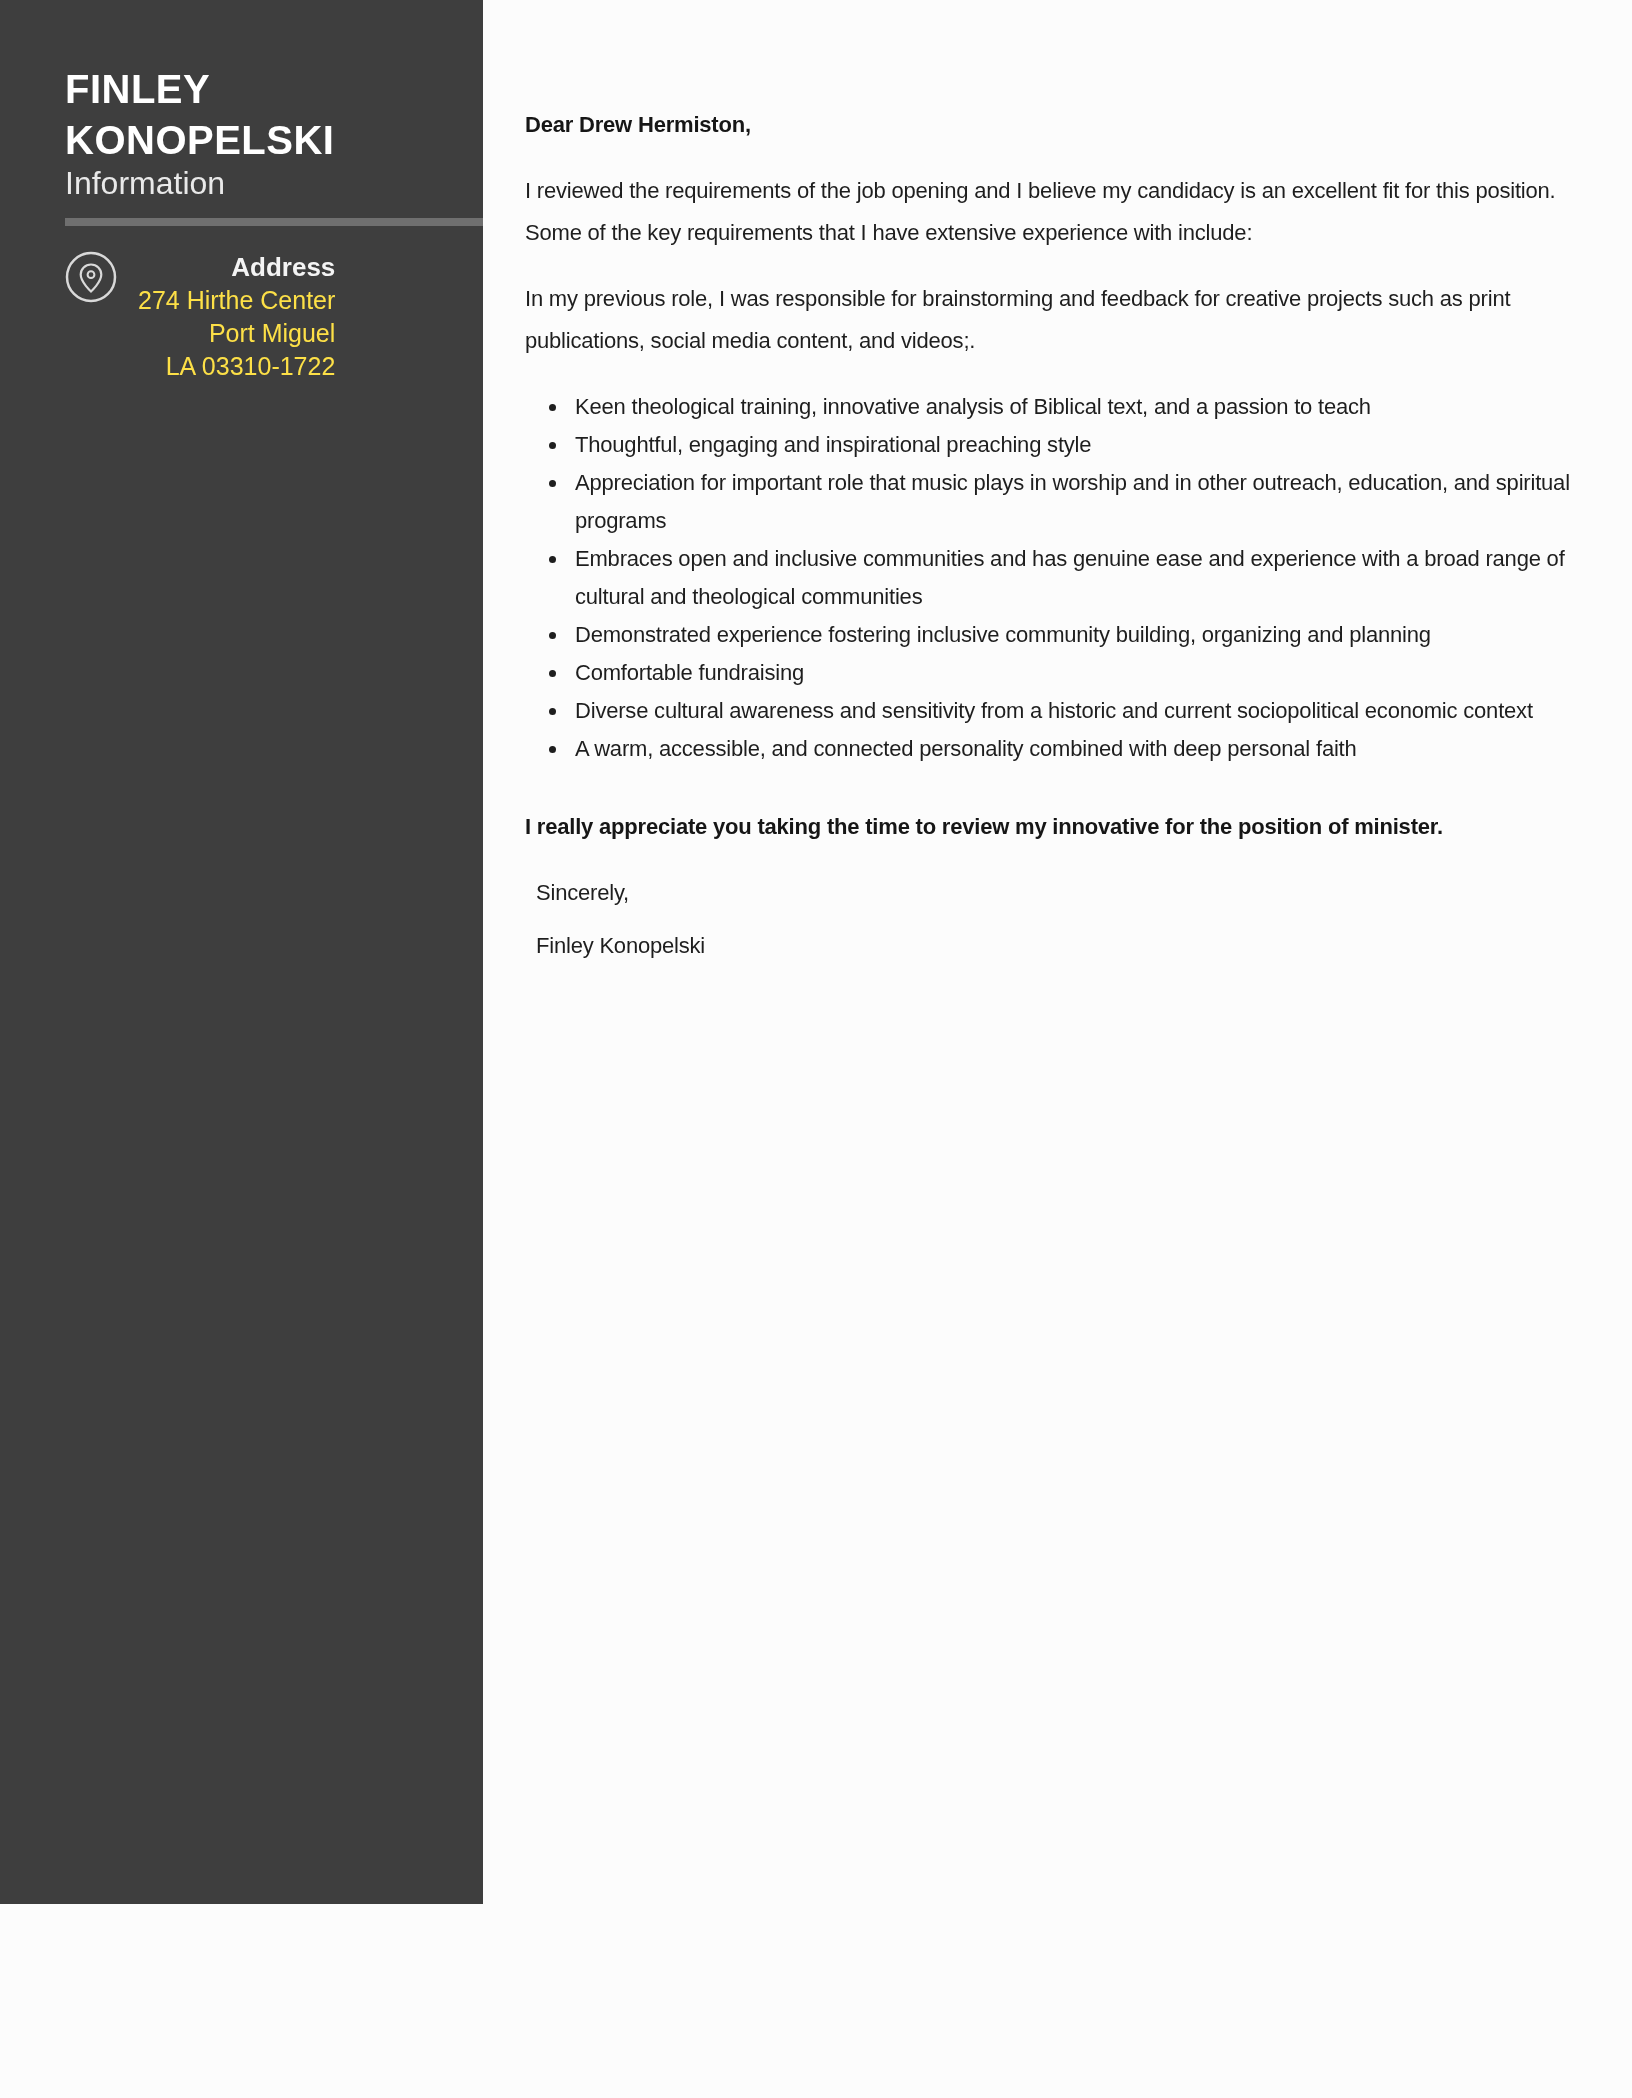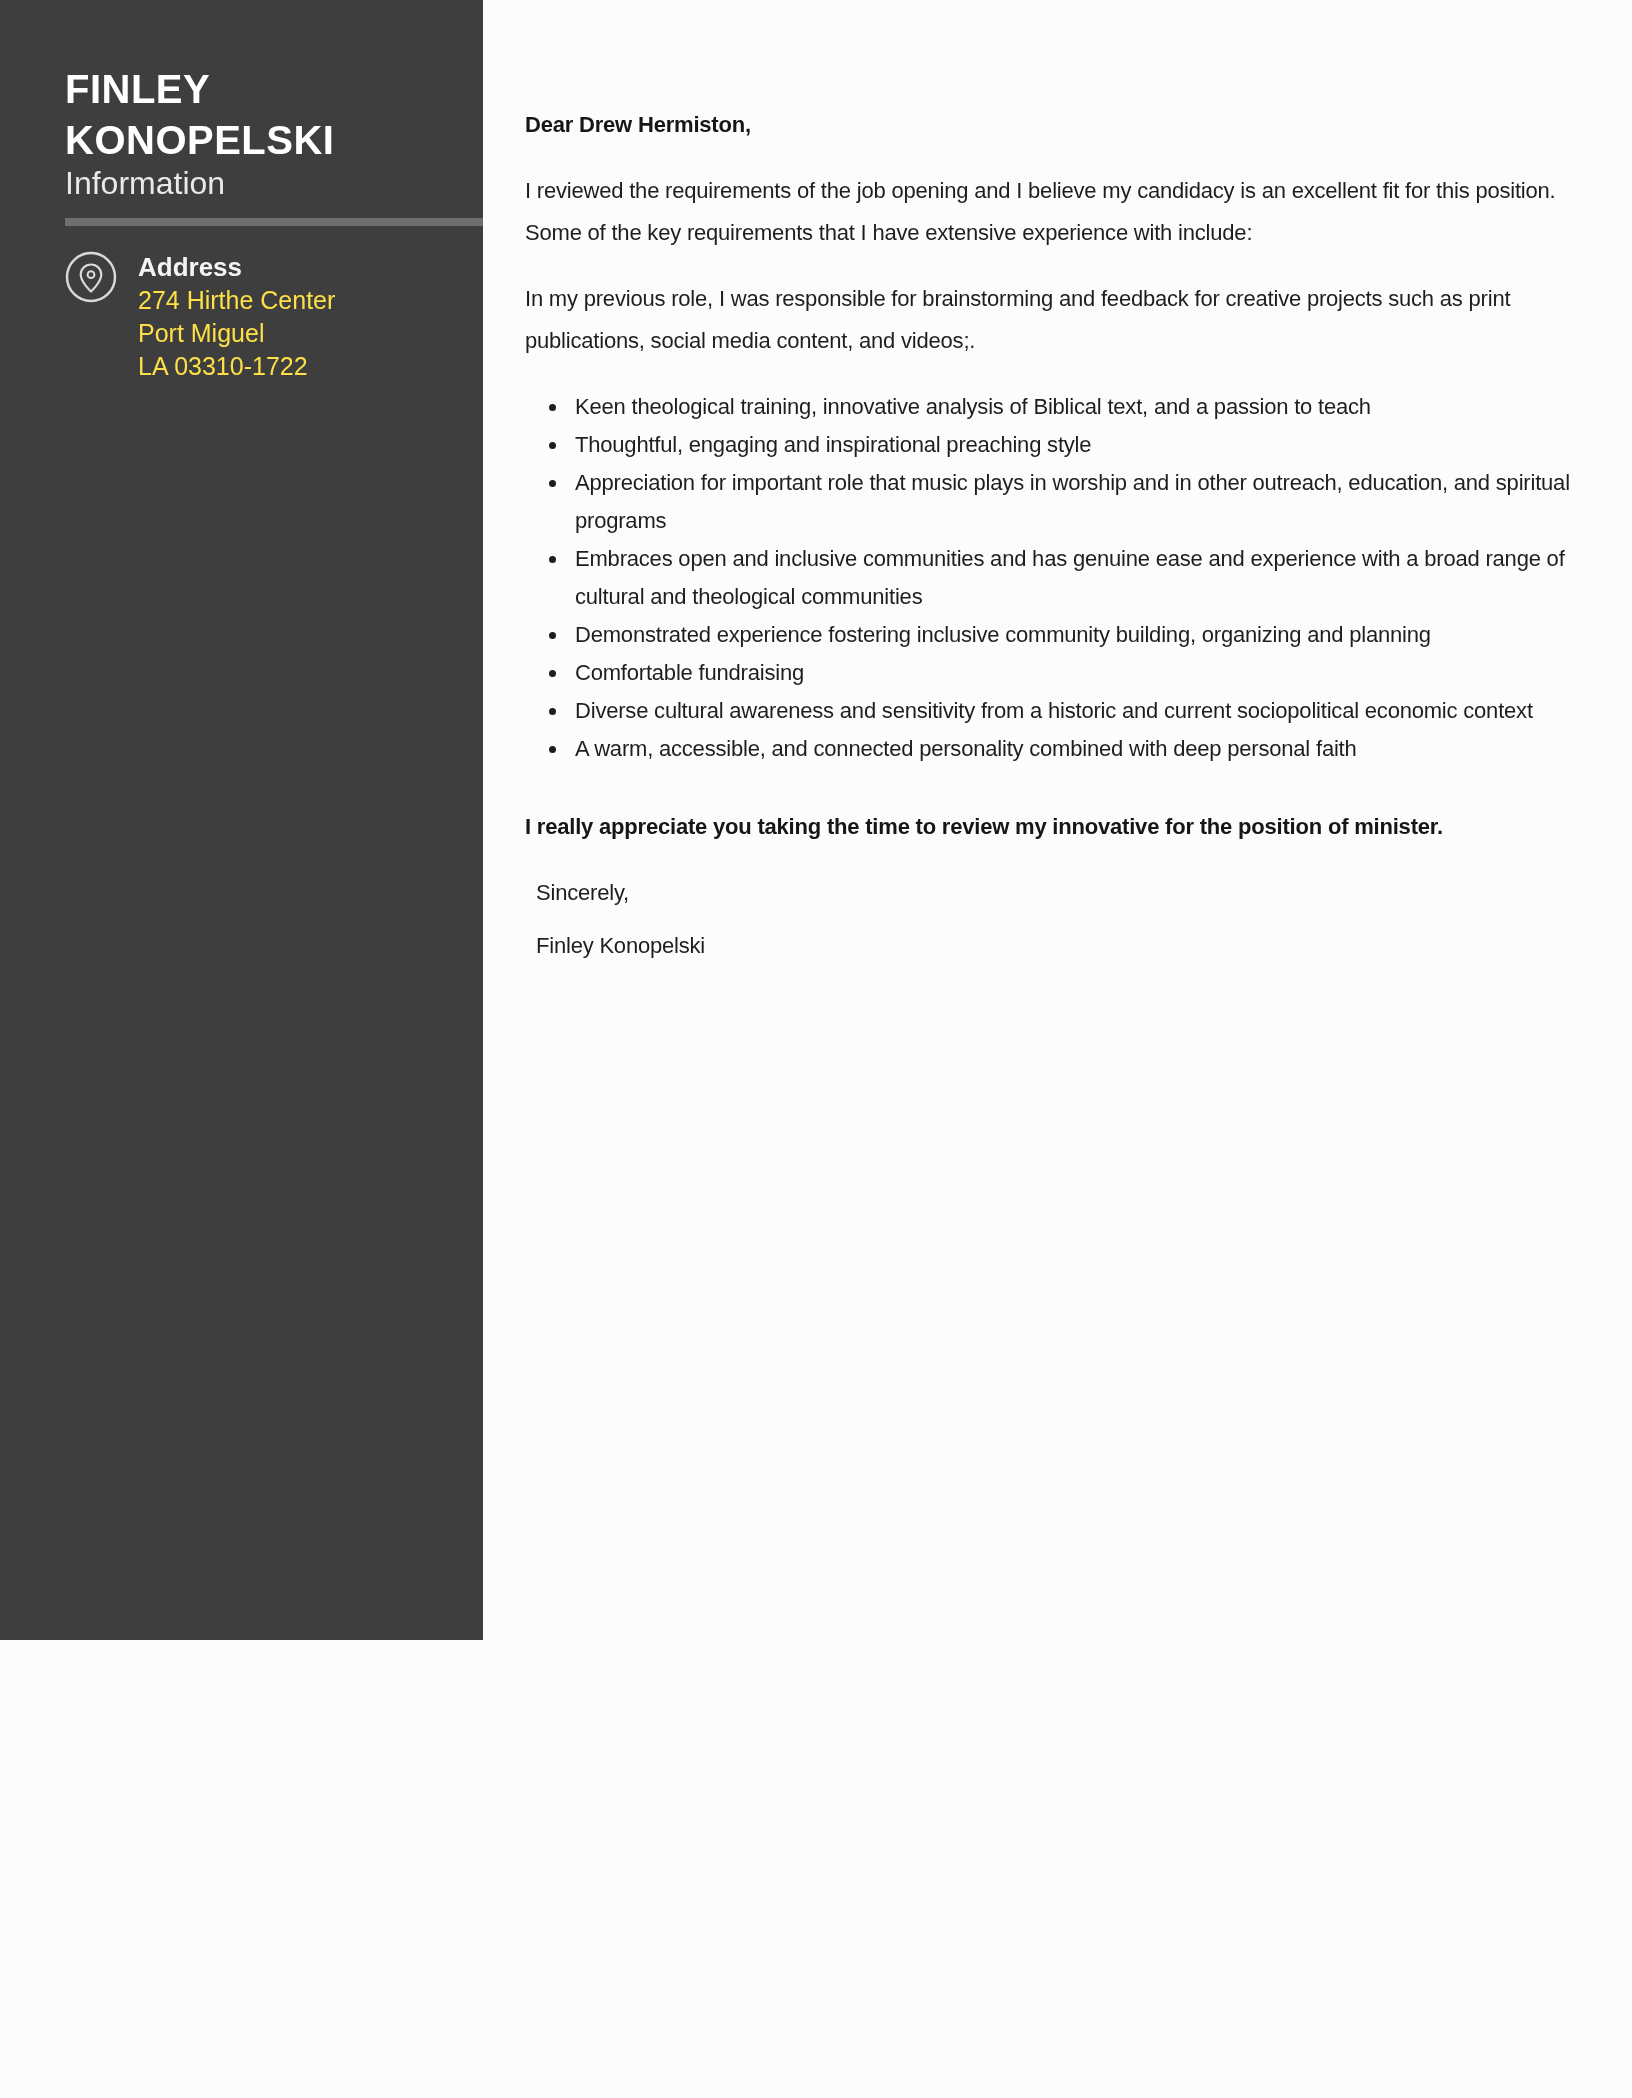--- a/index.html
+++ b/index.html
@@ -15,21 +15,21 @@
     font-family: "Liberation Sans", sans-serif;
     overflow: hidden;
   }
 
   
   .sidebar {
     position: absolute;
     left: 0;
     top: 0;
     width: 483px;
-    height: 1640px;
+    height: 1904px;
     background: #3e3e3e;
     box-sizing: border-box;
     padding: 64px 0 0 65px;
   }
   .name-line {
     color: #ffffff;
     font-size: 40px;
     font-weight: 700;
     line-height: 51px;
     letter-spacing: 0.5px;
@@ -42,20 +42,21 @@
   }
   .section-divider {
     height: 8px;
     background: #6f6f6f;
     margin-top: 18px;
   }
   .address-row {
     display: flex;
     align-items: flex-start;
     margin-top: 25px;
+    text-align: right;
   }
   .icon-circle {
     flex: 0 0 auto;
     width: 52px;
     height: 52px;
     display: block;
   }
   .address-text {
     margin-left: 21px;
   }

